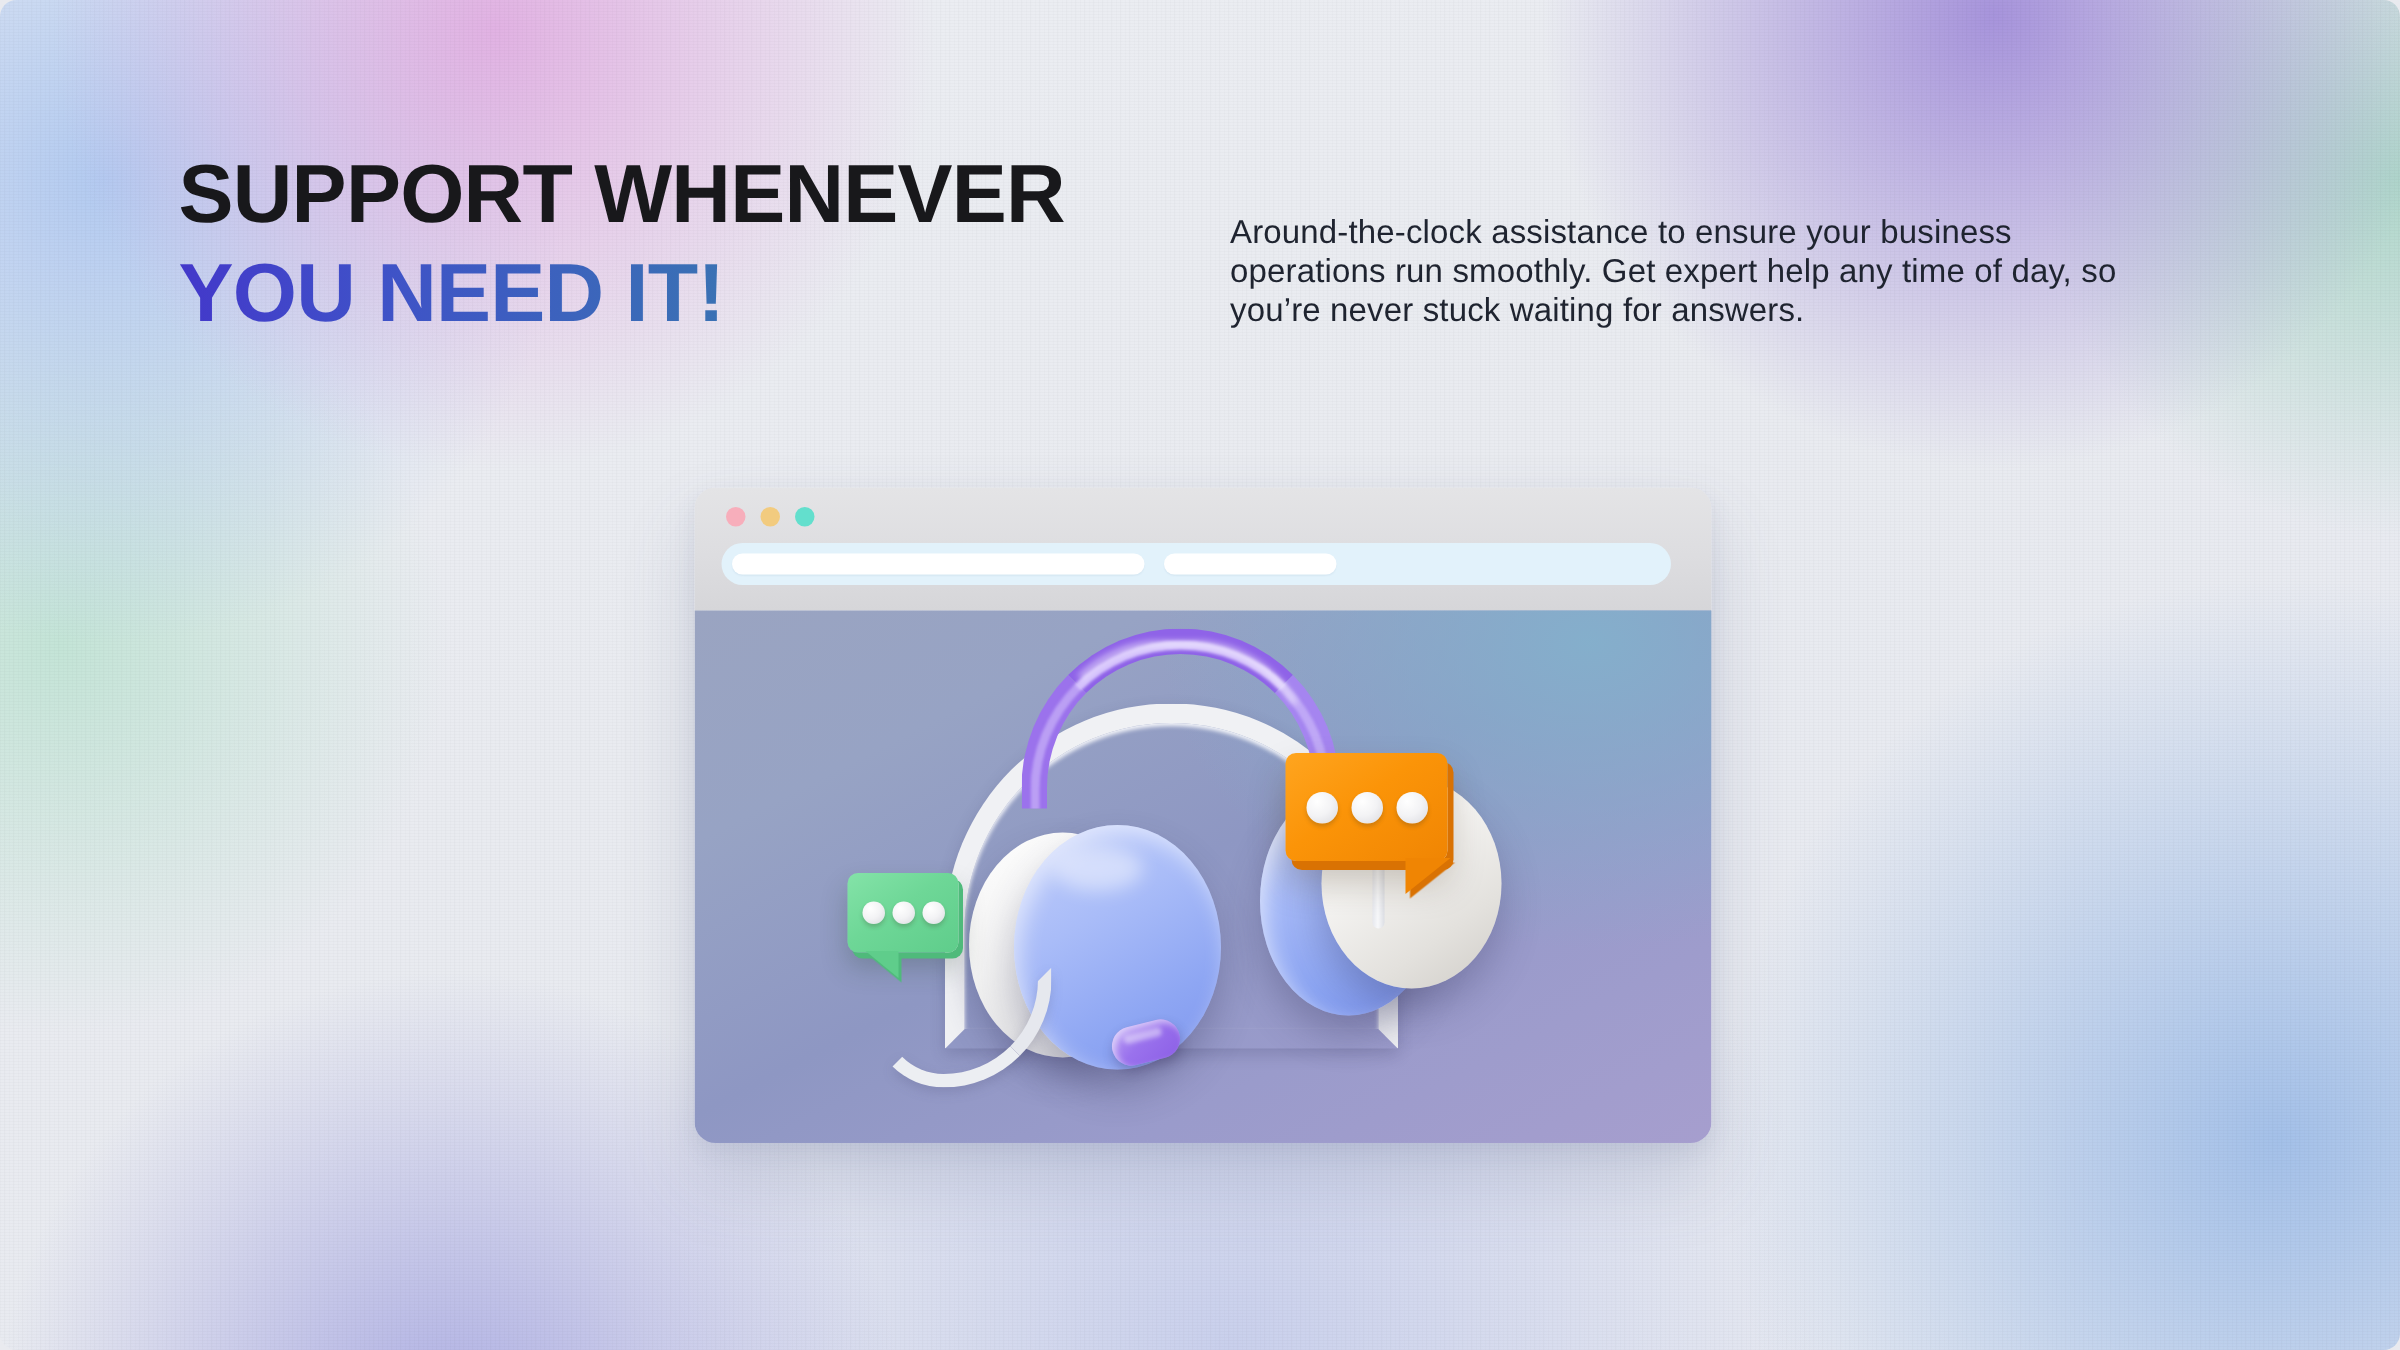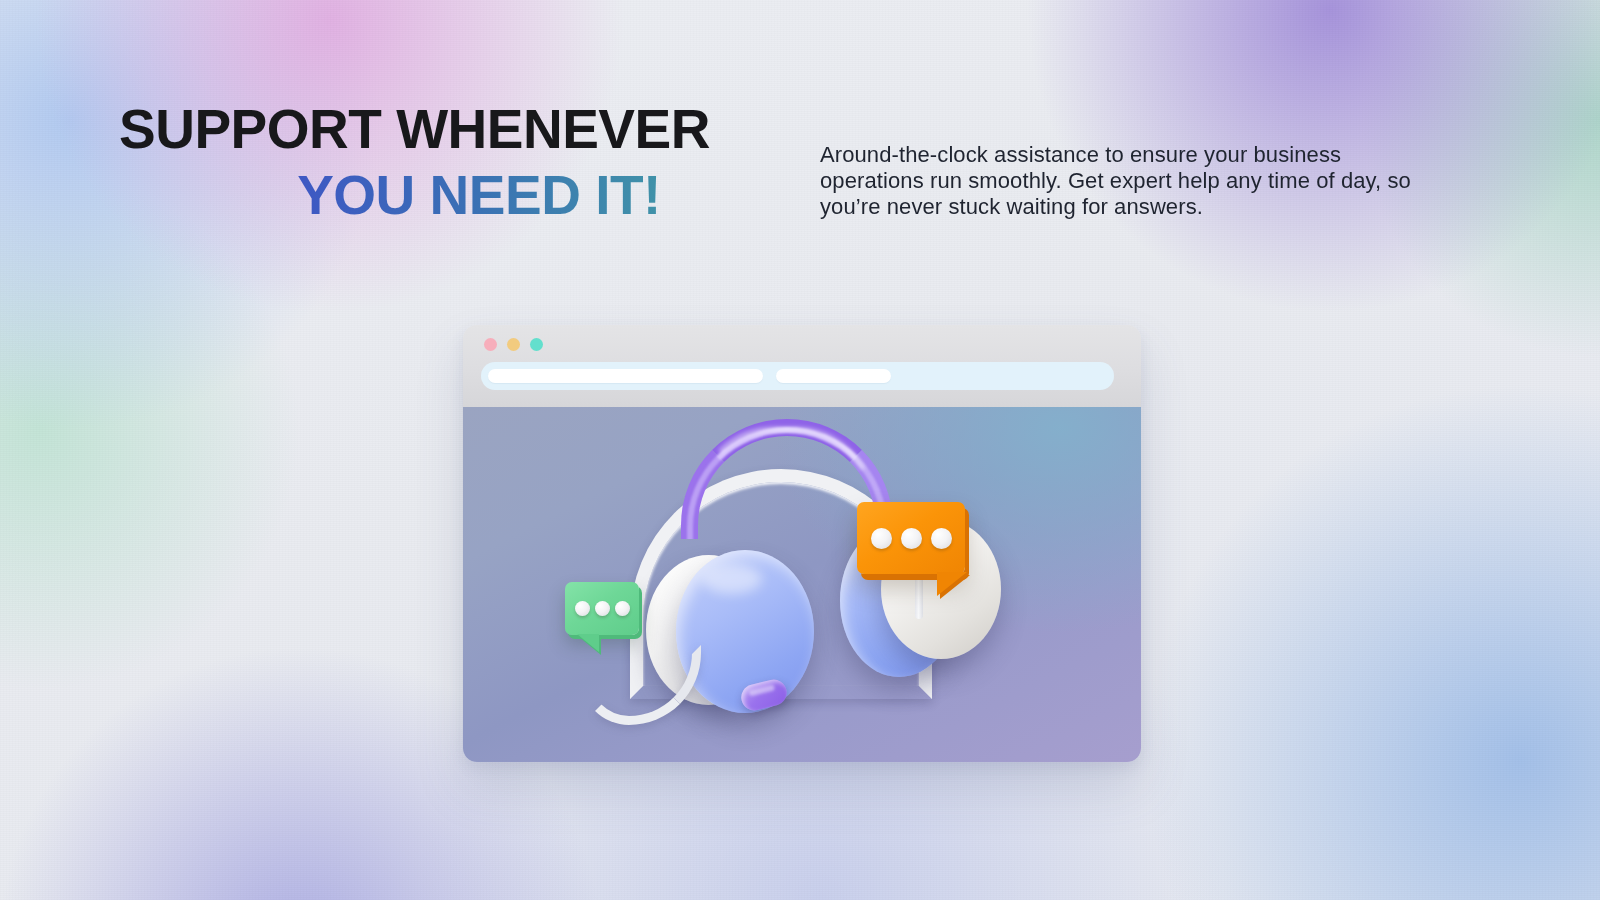--- a/index.html
+++ b/index.html
@@ -14,20 +14,21 @@
     background: #e9eaef;
   }
 
   
   .page {
     position: relative;
     width: 1600px;
     height: 900px;
     overflow: hidden;
     background-color: #e8e9ee;
+    border-radius: 11px;
   }
   .bg-layer {
     position: absolute;
     inset: 0;
     background-image:
       radial-gradient(circle 420px at 330px 20px,  rgba(224,168,224,0.85) 0%, rgba(224,168,224,0) 70%),
       radial-gradient(circle 430px at 70px 120px,  rgba(168,196,240,0.85) 0%, rgba(168,196,240,0) 72%),
       radial-gradient(circle 360px at 40px 430px,  rgba(186,226,208,0.80) 0%, rgba(186,226,208,0) 72%),
       radial-gradient(circle 420px at 1330px 10px, rgba(150,126,214,0.80) 0%, rgba(150,126,214,0) 72%),
       radial-gradient(circle 330px at 1600px 120px,rgba(150,206,186,0.70) 0%, rgba(150,206,186,0) 72%),
@@ -60,21 +61,20 @@
     line-height: 66px;
     letter-spacing: -0.5px;
     white-space: nowrap;
   }
   .headline-line-1 { color: #18181b; }
   .headline-line-2 {
     background-image: linear-gradient(90deg, #4338ca 0%, #3f51c8 18%, #3a6fb5 48%, #4093a8 76%, #45aab1 100%);
     -webkit-background-clip: text;
     background-clip: text;
     color: transparent;
-    text-align: center;
     -webkit-text-fill-color: transparent;
   }
 
   .lede {
     position: absolute;
     left: 820px;
     top: 120px;
     width: 625px;
     font-size: 22px;
     line-height: 26px;

